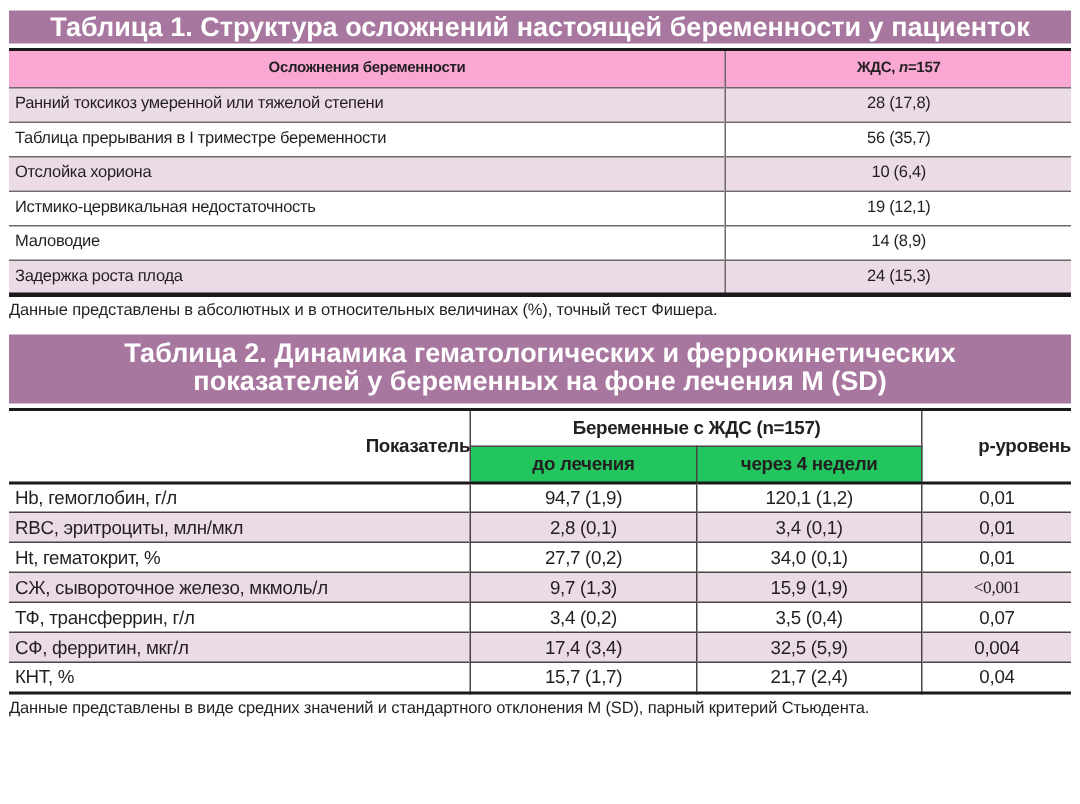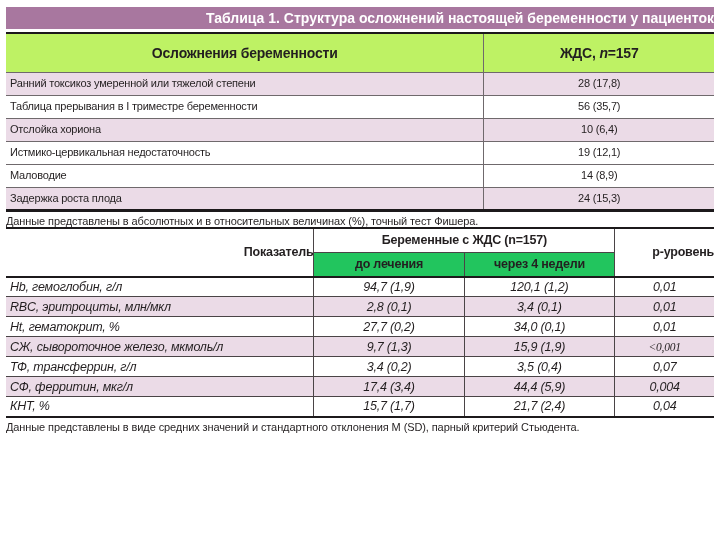--- a/index.html
+++ b/index.html
@@ -9,33 +9,33 @@
     font-family:"Liberation Sans", sans-serif;
     color:#231f20;
     overflow:hidden;
   }
   .page { padding:7px 6px 0 6px; }
 
   .title-bar {
     background:#a8779f;
     color:#ffffff;
     font-weight:bold;
-    text-align:right;
-    font-size:14px;
+    text-align:center;
+    font-size:18px;
   }
   .title-bar.one-line { height:22px; line-height:22px; margin-bottom:3px; }
   .title-bar.two-line { line-height:19px; padding:3px 66px 5px 66px; margin:10px 0 3px 0; }
 
   table { width:100%; border-collapse:collapse; table-layout:fixed; }
 
   
   #table1 { border-top:2px solid #1c191b; border-bottom:3px solid #1c191b; }
   #table1 th {
-    height:39px; font-size:14px; font-weight:bold; text-align:center;
-    letter-spacing:-0.2px; background:#bef264;
+    height:25px; font-size:10px; font-weight:bold; text-align:center;
+    letter-spacing:-0.2px; background:#f9a8d4;
   }
   #table1 td {
     height:23px; font-size:11px; letter-spacing:-0.2px;
     vertical-align:middle; padding:2px 4px;
     border-top:1px solid #6f696c;
   }
   #table1 td.lbl { text-align:left; }
   #table1 td.val, #table1 th.val { border-left:1px solid #6f696c; text-align:center; }
   #table1 td div, #table1 th div { min-height:17px; line-height:17px; }
   #table1 .indent { padding-left:22px; }
@@ -47,21 +47,21 @@
     border-left:1px solid #4a4446; border-right:1px solid #4a4446;
     text-align:center; vertical-align:middle;
   }
   #table2 th { font-weight:bold; background:#ffffff; }
   #table2 .first-col { border-left:none; }
   #table2 .last-col { border-right:none; }
   #table2 tr.grp-row th { height:25px; }
   #table2 th.group-hdr { border-bottom:1px solid #4a4446; }
   #table2 tr.sub-row th { height:24px; background:#22c55e; border-bottom:2px solid #1c191b; }
   #table2 th.span2 { border-bottom:2px solid #1c191b;text-align:right; }
-  #table2 td { height:20px; border-top:1px solid #4a4446; padding:1px 4px;font-style:italic; }
+  #table2 td { height:20px; border-top:1px solid #4a4446; padding:1px 4px; }
   #table2 td.lbl { text-align:left; }
   #table2 td.pserif { font-family:"Liberation Serif", serif; font-size:11.5px; }
 
   .shaded { background:#ebdbe7; }
 
   .footnote {
     font-size:11px; letter-spacing:-0.1px;
     margin-top:3px; text-align:left; color:#231f20;
   }
   .italic { font-style:italic; }
@@ -133,20 +133,23 @@
           </td>
           <td class="val">
             <div>24 (15,3)</div>
           </td>
         </tr>
       </tbody>
   </table>
 
   <div class="footnote">Данные представлены в абсолютных и в относительных величинах (%), точный тест Фишера.</div>
 
+  <div class="title-bar two-line">
+    <span>Таблица 2. Динамика гематологических и феррокинетических показателей у беременных на фоне лечения М (SD)</span>
+  </div>
 
   <table id="table2">
     <colgroup>
         <col style="width:43.5%">
         <col style="width:21.2%">
         <col style="width:21.3%">
         <col style="width:14%">
       </colgroup>
     <thead>
       <tr class="grp-row">
@@ -186,21 +189,21 @@
         </tr>
         <tr>
           <td class="lbl first-col">ТФ, трансферрин, г/л</td>
           <td>3,4 (0,2)</td>
           <td>3,5 (0,4)</td>
           <td class="last-col">0,07</td>
         </tr>
         <tr class="shaded">
           <td class="lbl first-col">СФ, ферритин, мкг/л</td>
           <td>17,4 (3,4)</td>
-          <td>44,4 (5,9)</td>
+          <td>32,5 (5,9)</td>
           <td class="last-col">0,004</td>
         </tr>
         <tr>
           <td class="lbl first-col">КНТ, %</td>
           <td>15,7 (1,7)</td>
           <td>21,7 (2,4)</td>
           <td class="last-col">0,04</td>
         </tr>
       </tbody>
   </table>

